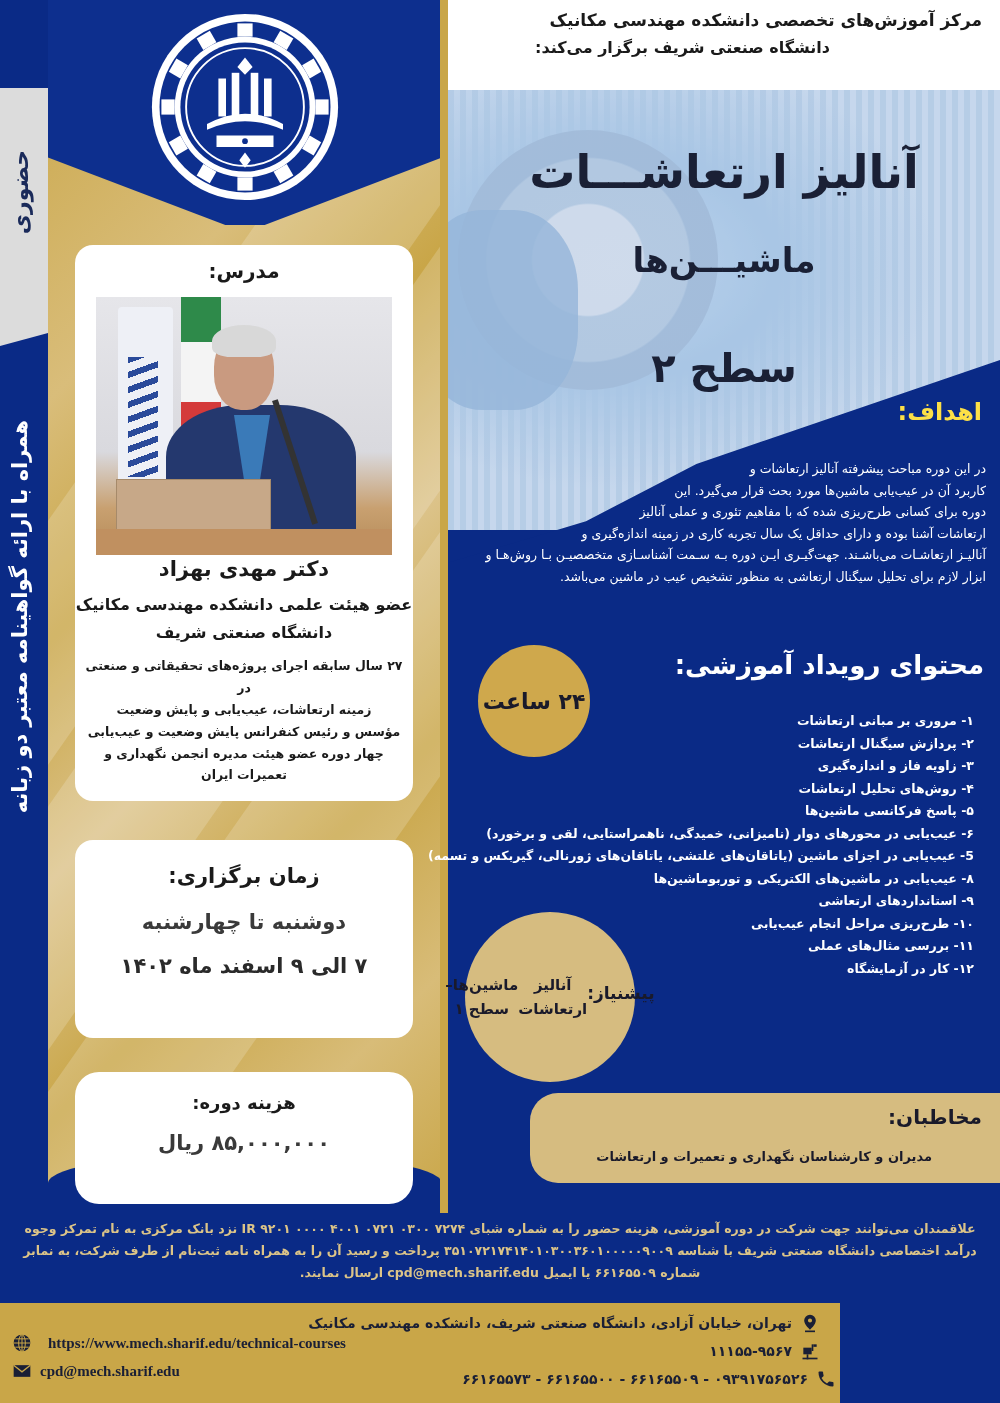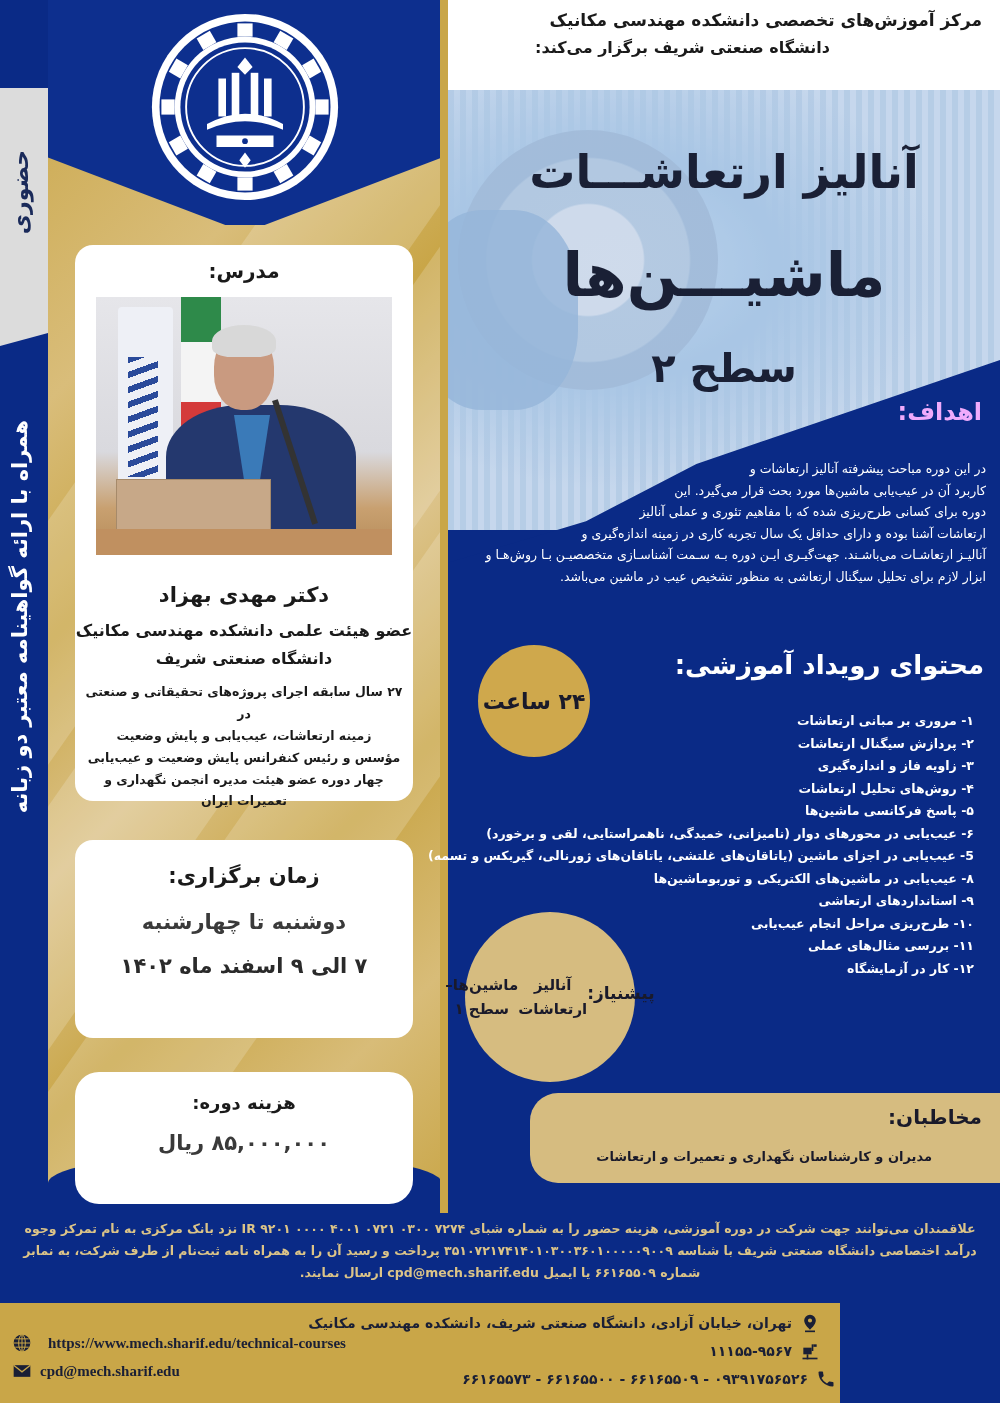--- a/index.html
+++ b/index.html
@@ -74,21 +74,21 @@
   .photo .flag2 { position: absolute; left: 85px; top: 0; width: 40px; height: 150px;
     background: linear-gradient(180deg, #2e8a4a 0 30%, #f4f4f4 30% 70%, #d43a3a 70% 100%); }
   .photo .head { position: absolute; left: 118px; top: 35px; width: 60px; height: 78px; border-radius: 45%; background: #c99a80; }
   .photo .hair { position: absolute; left: 116px; top: 28px; width: 64px; height: 32px; border-radius: 50% 50% 30% 30%; background: #d8d8d8; }
   .photo .body { position: absolute; left: 70px; top: 108px; width: 190px; height: 130px; border-radius: 40% 40% 0 0; background: #24386e; }
   .photo .sweater { position: absolute; left: 138px; top: 118px; width: 36px; height: 70px; background: #3a7ab8; clip-path: polygon(0 0,100% 0,70% 100%,30% 100%); }
   .photo .laptop { position: absolute; left: 20px; top: 182px; width: 155px; height: 65px; background: #c7a888; border: 1px solid #a68a6a; }
   .photo .podium { position: absolute; left: 0; top: 232px; width: 296px; height: 26px; background: #c09060; }
   .photo .mic { position: absolute; left: 196px; top: 100px; width: 6px; height: 130px; background: #333; transform: rotate(-18deg); }
 
-  .teacher-name { font-size: 21px; font-weight: bold; margin-top: 28px; color: #1a1a1a; }
+  .teacher-name { font-size: 21px; font-weight: bold; margin-top: 2px; color: #1a1a1a; }
   .teacher-role { font-size: 16px; font-weight: bold; margin-top: 10px; line-height: 1.75; color: #1a1a1a; }
   .teacher-bio { font-size: 12.5px; font-weight: bold; margin-top: 8px; line-height: 1.75; color: #1a1a1a; padding: 0 8px; }
 
   .time-title { font-size: 21px; margin-top: 24px; }
   .time-days { font-size: 21px; font-weight: bold; margin-top: 22px; color: #3a3a3a; }
   .time-dates { font-size: 21px; font-weight: bold; margin-top: 20px; color: #2a2a2a; }
 
   .fee-title { font-size: 18px; margin-top: 20px; }
   .fee-value { font-size: 21px; font-weight: bold; margin-top: 18px; color: #3a3a3a; }
 
@@ -112,28 +112,28 @@
   }
   .hero .disc1 { position: absolute; left: 10px; top: 40px; width: 260px; height: 260px; border-radius: 50%;
     background: radial-gradient(circle, #c8d4e4 0 30%, #9ab6d4 31% 55%, #7fa2c8 56% 100%); opacity: 0.9; }
   .hero .disc2 { position: absolute; left: -30px; top: 120px; width: 160px; height: 200px; border-radius: 40%;
     background: #6c98c8; opacity: 0.8; }
   .hero .veil { position: absolute; inset: 0; background: rgba(225,235,248,0.35); }
   .hero-title {
     position: absolute; right: 0; width: 552px; text-align: center; font-weight: bold; color: #1a2035; direction: rtl;
   }
   .ht1 { top: 55px; font-size: 46px; left: 30px; }
-  .ht2 { top: 150px; font-size: 60px; left: 20px; }
+  .ht2 { top: 150px; font-size: 34px; left: 20px; }
   .ht3 { top: 255px; font-size: 40px; left: 10px; }
 
   .goals-wedge {
     position: absolute; left: 448px; top: 360px; width: 552px; height: 260px; background: #0a2a86;
     clip-path: polygon(100% 0, 100% 100%, 0 100%, 0 78%, 25% 62%, 45% 40%);
   }
-  .goals-title { position: absolute; right: 18px; top: 398px; font-size: 24px; font-weight: bold; color: #f0abfc; }
+  .goals-title { position: absolute; right: 18px; top: 398px; font-size: 24px; font-weight: bold; color: #fde047; }
   .goals-text {
     position: absolute; right: 14px; top: 458px; width: 560px; font-size: 12.5px; line-height: 1.72;
     color: #ffffff; text-align: right; direction: rtl;
   }
   .goals-text span { display: block; }
 
   .content-title { position: absolute; right: 16px; top: 650px; font-size: 26px; font-weight: bold; color: #fff; }
   .hours-circle {
     position: absolute; left: 478px; top: 645px; width: 112px; height: 112px; border-radius: 50%;
     background: #cfa84c; display: flex; align-items: center; justify-content: center;

